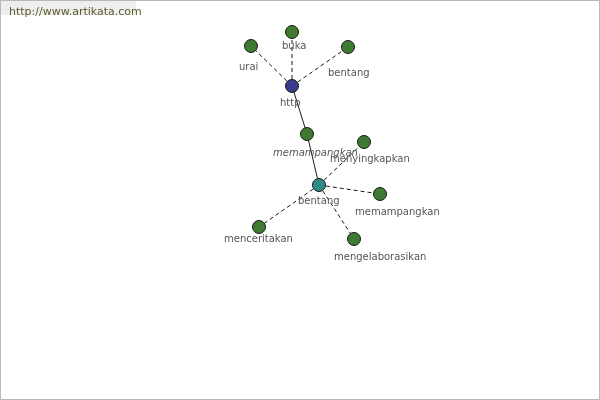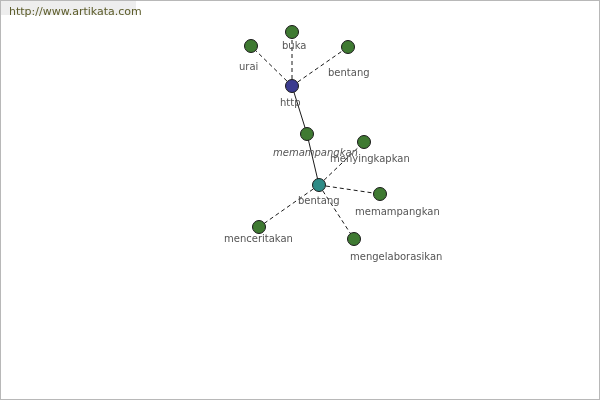--- a/index.html
+++ b/index.html
@@ -93,21 +93,21 @@
       <div class="node-label" style="left: 272px; top: 114px; color: rgb(85, 85, 85); font-style: italic;">memampangkan</div>
       <div class="graph-node" style="left: 299px; top: 126px; width: 14px; height: 14px; background: rgb(63, 122, 50);"></div>
       <div class="node-label" style="left: 329px; top: 120px; color: rgb(85, 85, 85);">menyingkapkan</div>
       <div class="graph-node" style="left: 356px; top: 134px; width: 14px; height: 14px; background: rgb(63, 122, 50);"></div>
       <div class="node-label" style="left: 297px; top: 162px; color: rgb(85, 85, 85);">bentang</div>
       <div class="graph-node" style="left: 311px; top: 177px; width: 14px; height: 14px; background: rgb(46, 139, 134);"></div>
       <div class="node-label" style="left: 354px; top: 173px; color: rgb(85, 85, 85);">memampangkan</div>
       <div class="graph-node" style="left: 372px; top: 186px; width: 14px; height: 14px; background: rgb(63, 122, 50);"></div>
       <div class="node-label" style="left: 223px; top: 200px; color: rgb(85, 85, 85);">menceritakan</div>
       <div class="graph-node" style="left: 251px; top: 219px; width: 14px; height: 14px; background: rgb(63, 122, 50);"></div>
-      <div class="node-label" style="left: 314px; top: 218px; color: rgb(85, 85, 85); padding-left: 35px;">mengelaborasikan</div>
+      <div class="node-label" style="left: 298px; top: 218px; color: rgb(85, 85, 85); padding-left: 35px;">mengelaborasikan</div>
       <div class="graph-node" style="left: 346px; top: 231px; width: 14px; height: 14px; background: rgb(63, 122, 50);"></div>
     </div>
 
   <div id="url-bar">
     <span id="url-text">http://www.artikata.com</span>
   </div>
 
 </div>
 
 </body></html>

